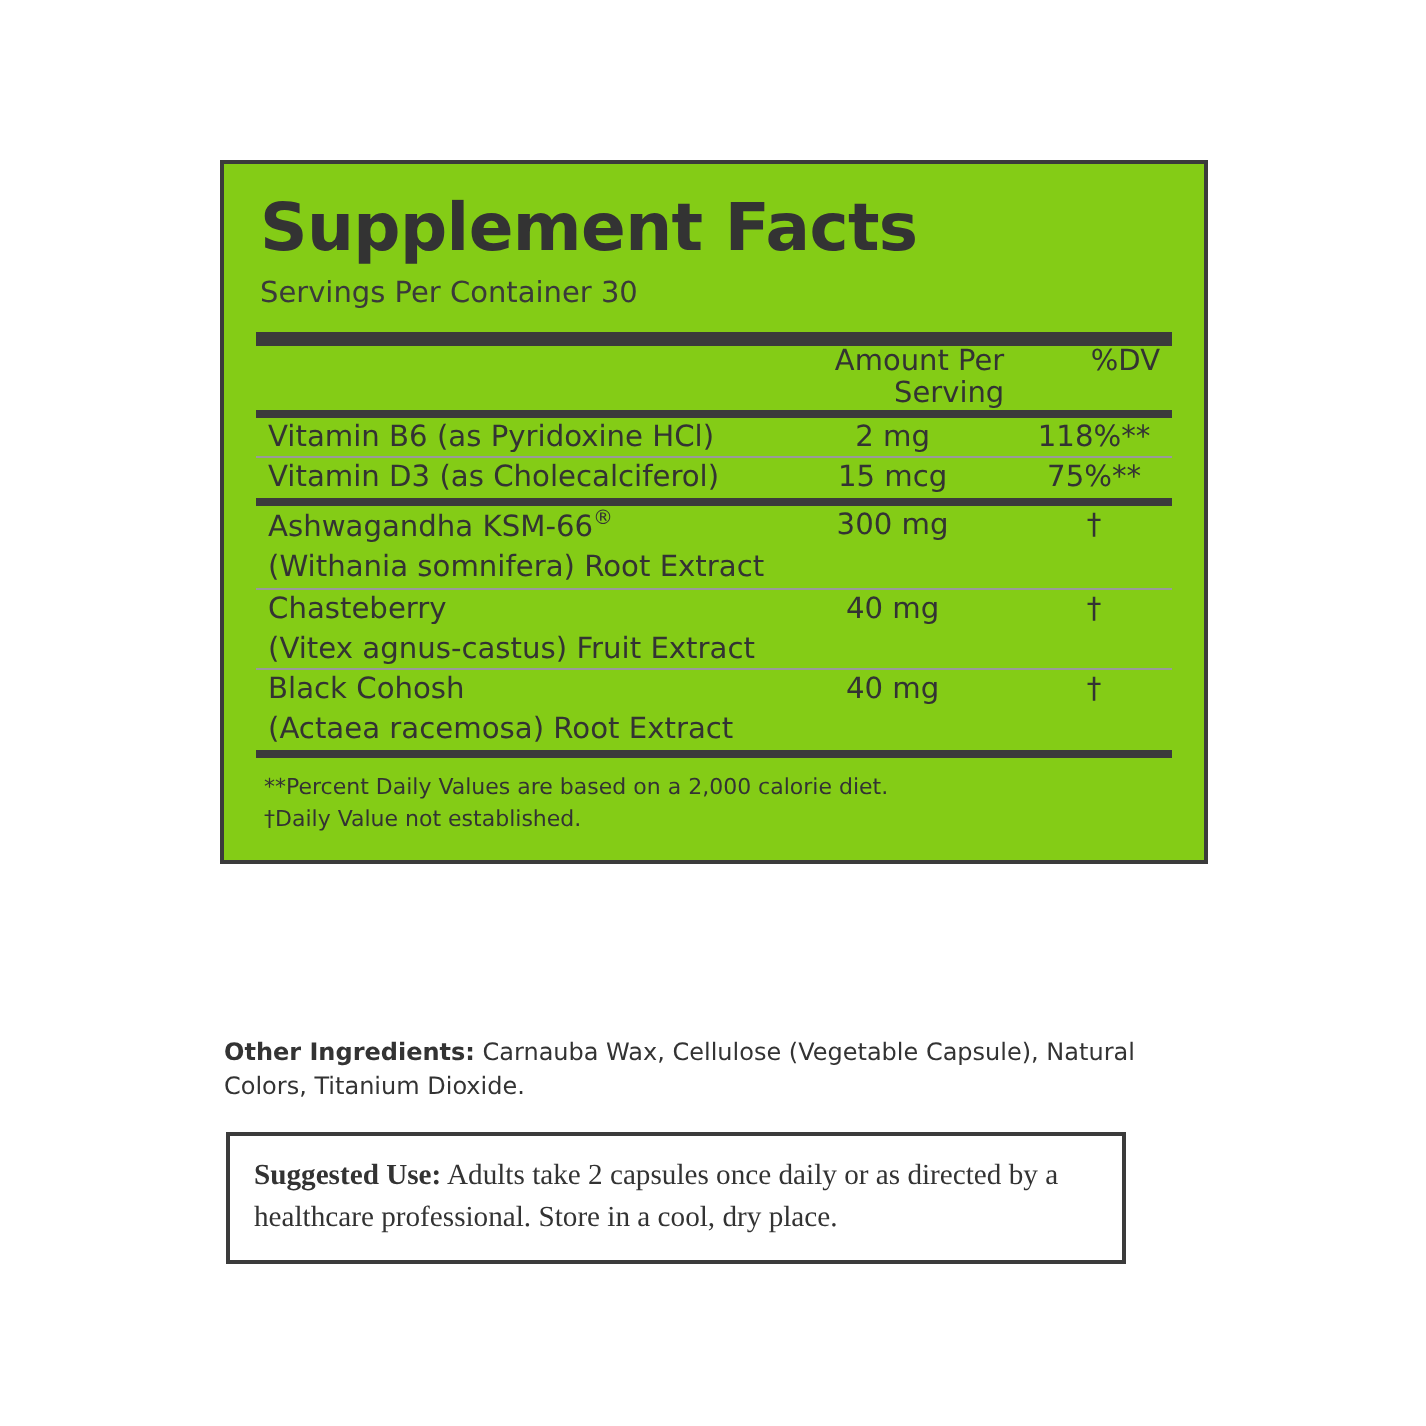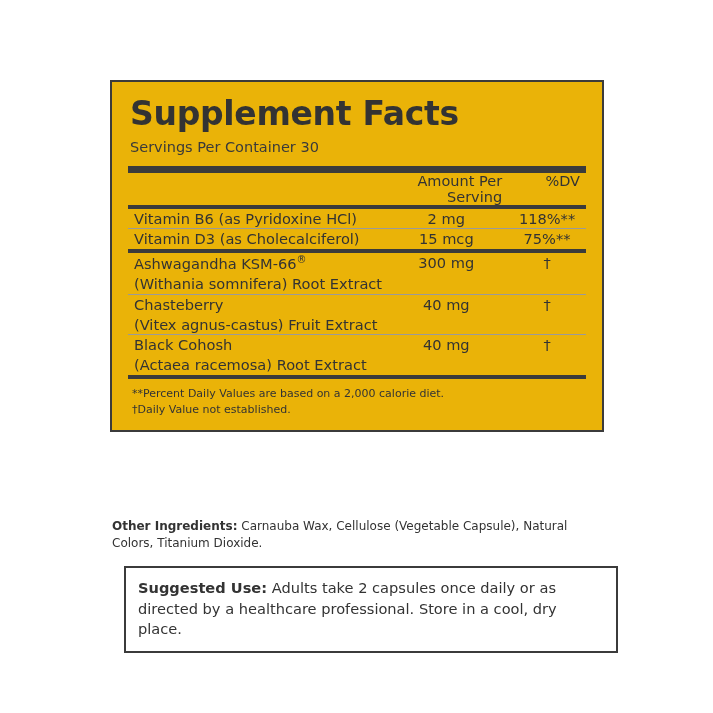--- a/index.html
+++ b/index.html
@@ -23,21 +23,21 @@
   }
 
   
   .panel {
     position: absolute;
     left: 110px;
     top: 80px;
     width: 494px;
     box-sizing: border-box;
     border: 2px solid #3b3b3b;
-    background: #eab308;
+    background: #84cc16;
     padding: 12px 16px 10px 16px;
   }
 
   .sf-title {
     font-size: 33px;
     font-weight: 700;
     letter-spacing: -0.3px;
     color: #333333;
     line-height: 1.12;
     margin: 2px 0 4px 2px;
@@ -120,29 +120,30 @@
     width: 492px;
     font-size: 12px;
     line-height: 1.42;
     color: #333333;
   }
   .other b { font-weight: 700; }
 
   
   .suggested {
     position: absolute;
-    left: 124px;
+    left: 113px;
     top: 566px;
-    width: 494px;
+    width: 450px;
     box-sizing: border-box;
     border: 2px solid #3b3b3b;
     padding: 10px 12px 11px 12px;
     font-size: 14.6px;
     line-height: 1.42;
     color: #333333;
+    font-family: Liberation Serif, serif;
   }
   .suggested b { font-weight: 700; }
 </style>
 </head>
 <body>
 
 <div class="page">
 
   <div class="panel">
 

